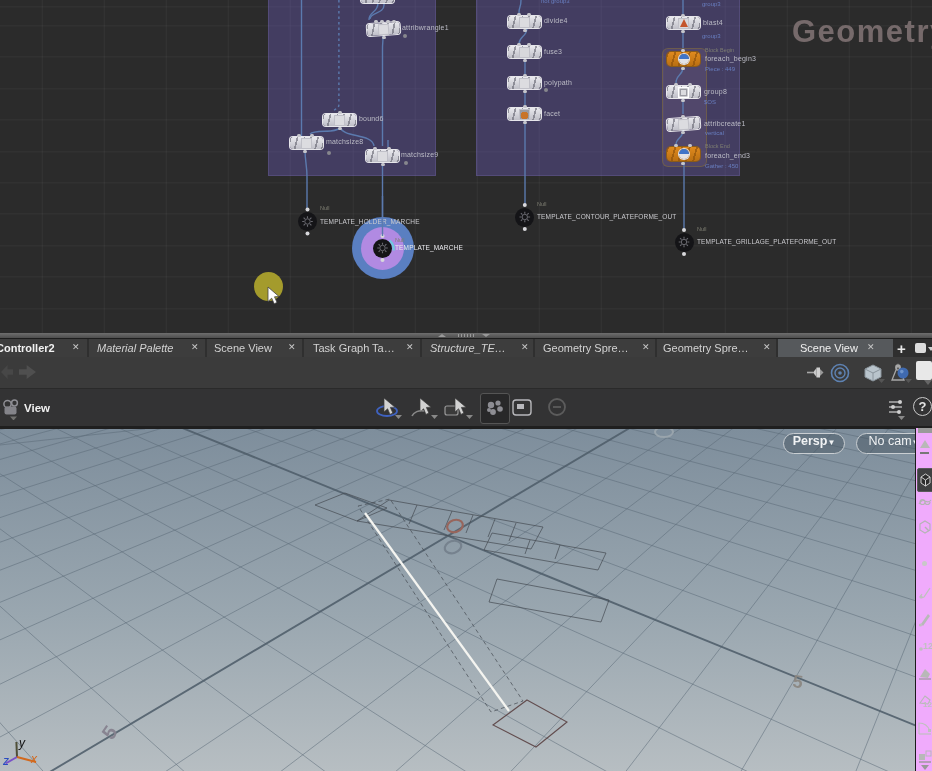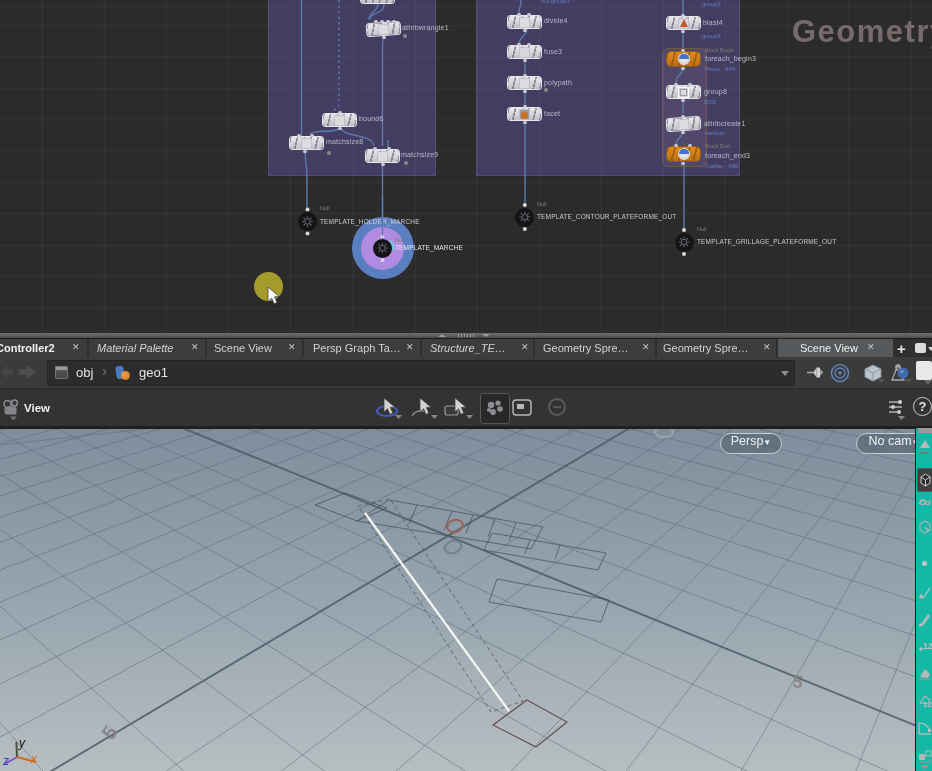--- a/index.html
+++ b/index.html
@@ -37,21 +37,21 @@
 #divider{position:absolute;left:0;top:333px;width:932px;height:5px;background:linear-gradient(#6e6e6e,#4e4e4e);border-bottom:1px solid #1d1d1d;}
 #tabs{position:absolute;left:0;top:339px;width:932px;height:18px;background:#2f2f2f;white-space:nowrap;font-size:11px;color:#d2d2d2;}
 .tab{position:absolute;top:0;height:18px;background:#3d3d3d;}
 .tabtxt{position:absolute;top:3px;}
 .tabx{position:absolute;top:3px;font-size:9px;color:#c8c8c8;}
 #pathbar{position:absolute;left:0;top:357px;width:932px;height:31px;background:#3b3b3b;}
 #pathfield{position:absolute;left:47px;top:3px;width:746px;height:24px;background:#2c2c2c;border:1px solid #242424;border-radius:2px;color:#e4e4e4;font-size:13px;}
 #toolbar{position:absolute;left:0;top:388px;width:932px;height:38px;background:#333334;border-top:1px solid #2a2a2a;}
 #vpline{position:absolute;left:0;top:426px;width:932px;height:3px;background:#1f1f1f;}
 #viewport{position:absolute;left:0;top:429px;width:915px;height:342px;background:linear-gradient(#7e8e9c,#9aa7b0 55%,#b7bec2);overflow:hidden;}
-#rightbar{position:absolute;left:915px;top:428px;width:17px;height:343px;background:#14b8a6;border-left:1px solid #1b1b1b;}
+#rightbar{position:absolute;left:915px;top:428px;width:17px;height:343px;background:#f0abfc;border-left:1px solid #1b1b1b;}
 .pill{position:absolute;top:4px;height:19px;border:1.4px solid #c9ced2;border-radius:10.5px;background:rgba(62,76,87,0.42);color:#f0f2f3;font-size:12.5px;text-align:center;}
 </style>
 </head>
 <body>
 <div id="root">
 <div id="net">
 <div class="nbox" id="nbox1"></div>
 <div class="nbox" id="nbox2"></div>
 <div class="feblock"></div>
 <svg id="wires" width="932" height="333">
@@ -238,21 +238,21 @@
       </div>
 <div class="tab" style="left:89px;width:116px;">
         <span class="tabtxt" style="left:8px;font-style:italic;">Material Palette</span>
         <span class="tabx" style="left:102px;">✕</span>
       </div>
 <div class="tab" style="left:207px;width:95px;">
         <span class="tabtxt" style="left:7px;">Scene View</span>
         <span class="tabx" style="left:81px;">✕</span>
       </div>
 <div class="tab" style="left:304px;width:116px;">
-        <span class="tabtxt" style="left:9px;">Persp Graph Ta…</span>
+        <span class="tabtxt" style="left:9px;">Task Graph Ta…</span>
         <span class="tabx" style="left:102px;">✕</span>
       </div>
 <div class="tab" style="left:422px;width:111px;">
         <span class="tabtxt" style="left:8px;font-style:italic;">Structure_TE…</span>
         <span class="tabx" style="left:99px;">✕</span>
       </div>
 <div class="tab" style="left:535px;width:120px;">
         <span class="tabtxt" style="left:8px;">Geometry Spre…</span>
         <span class="tabx" style="left:107px;">✕</span>
       </div>
@@ -264,29 +264,20 @@
         <span class="tabtxt" style="left:22px;color:#f0f0f0;">Scene View</span>
         <span class="tabx" style="left:89px;">✕</span>
       </div>
 <span style="position:absolute;left:897px;top:1px;font-size:15px;font-weight:bold;color:#e8e8e8;">+</span>
 <div style="position:absolute;left:915px;top:4px;width:11px;height:10px;background:#dcdcdc;border-radius:2px;"></div>
 <div style="position:absolute;left:928px;top:8px;width:0;height:0;border-left:3.5px solid transparent;border-right:3.5px solid transparent;border-top:4.5px solid #cfcfcf;"></div>
 </div>
 <div id="pathbar">
 <div style="position:absolute;left:1px;top:8px;width:12px;height:14px;background:#474747;clip-path:polygon(0 50%,55% 0,55% 30%,100% 30%,100% 70%,55% 70%,55% 100%);"></div>
 <div style="position:absolute;left:19px;top:8px;width:17px;height:14px;background:#4f4f4f;clip-path:polygon(100% 50%,45% 0,45% 30%,0 30%,0 70%,45% 70%,45% 100%);"></div>
-<div id="pathfield">
-<div style="position:absolute;left:7px;top:5px;width:13px;height:13px;background:linear-gradient(#9a9a9a 30%,#555 32%,#424242);border-radius:2px;box-shadow:inset 0 0 0 1px #777;"></div>
-<span style="position:absolute;left:28px;top:4px;">obj</span>
-<span style="position:absolute;left:54px;top:1px;font-size:15px;color:#757575;">›</span>
-<div style="position:absolute;left:68px;top:5px;width:8px;height:13px;background:#4a7ac0;border-radius:3px;transform:rotate(-8deg);"></div>
-<div style="position:absolute;left:73px;top:10px;width:9px;height:9px;background:radial-gradient(circle at 35% 35%,#f0a050,#c97018);border-radius:50%;"></div>
-<span style="position:absolute;left:91px;top:4px;">geo1</span>
-<div style="position:absolute;left:733px;top:10px;width:0;height:0;border-left:4px solid transparent;border-right:4px solid transparent;border-top:5px solid #909090;"></div>
-</div>
 <div style="position:absolute;left:806px;top:8px;width:18px;height:15px;">
 <svg width="18" height="15">
           <path d="M1 7.5 h6" stroke="#a8a8a8" stroke-width="1.6"></path>
           <path d="M7 7.5 l3.5 -4.5 v9 z" fill="#c8c8c8"></path>
           <rect x="10.5" y="2.5" width="3.5" height="10" fill="#d0d0d0"></rect>
           <path d="M14 4 l3.5 3.5 l-3.5 3.5" fill="#9a9a9a"></path>
         </svg></div>
 <svg style="position:absolute;left:830px;top:6px;" width="22" height="20">
 <circle cx="10" cy="10" r="8.5" fill="none" stroke="#5e82b2" stroke-width="1.6"></circle>
 <circle cx="10" cy="10" r="5" fill="none" stroke="#5e82b2" stroke-width="1.4"></circle>
@@ -383,21 +374,21 @@
 </g>
 <g transform="translate(0,328)">
 <line x1="17" y1="0" x2="16.4" y2="-15" stroke="#4f4f38" stroke-width="2"></line>
 <line x1="17" y1="0" x2="5.5" y2="6.5" stroke="#7a52c8" stroke-width="2"></line>
 <line x1="17" y1="0" x2="36" y2="5" stroke="#d2691e" stroke-width="2"></line>
 <text x="19" y="-10" font-size="12" font-style="italic" fill="#111">y</text>
 <text x="3" y="8" font-size="12" font-style="italic" fill="#2a4cc0">z</text>
 <text x="31" y="6" font-size="12" font-style="italic" fill="#d2691e">x</text>
 </g>
 </svg>
-<div class="pill" style="left:720px;width:60px;">Persp<span style="font-size:8px;">▼</span></div>
+<div class="pill" style="left:783px;width:60px;font-weight:bold;">Persp<span style="font-size:8px;">▼</span></div>
 <div class="pill" style="left:856px;width:74px;">No cam<span style="font-size:8px;">▼</span></div>
 </div>
 <div id="rightbar">
 <div style="position:absolute;left:2px;top:0;width:15px;height:5px;background:#9a9a9a;"></div>
 <div style="position:absolute;left:4px;top:12px;width:0;height:0;border-left:5px solid transparent;border-right:5px solid transparent;border-bottom:8px solid #b8b8b8;"></div>
 <div style="position:absolute;left:3.5px;top:24px;width:9px;height:1.5px;background:#777;"></div>
 <div style="position:absolute;left:1px;top:40px;width:15px;height:22px;background:#3f4041;border:1px solid #5a5a5a;border-radius:2px;">
 <svg width="15" height="22">
           <path d="M3 8 L7.5 5 L12 8 L12 14 L7.5 17 L3 14 Z" fill="#2c2c2c" stroke="#cfcfcf" stroke-width="1"></path>
           <path d="M3 8 L7.5 11 L12 8 M7.5 11 L7.5 17" stroke="#cfcfcf" stroke-width="1" fill="none"></path>

